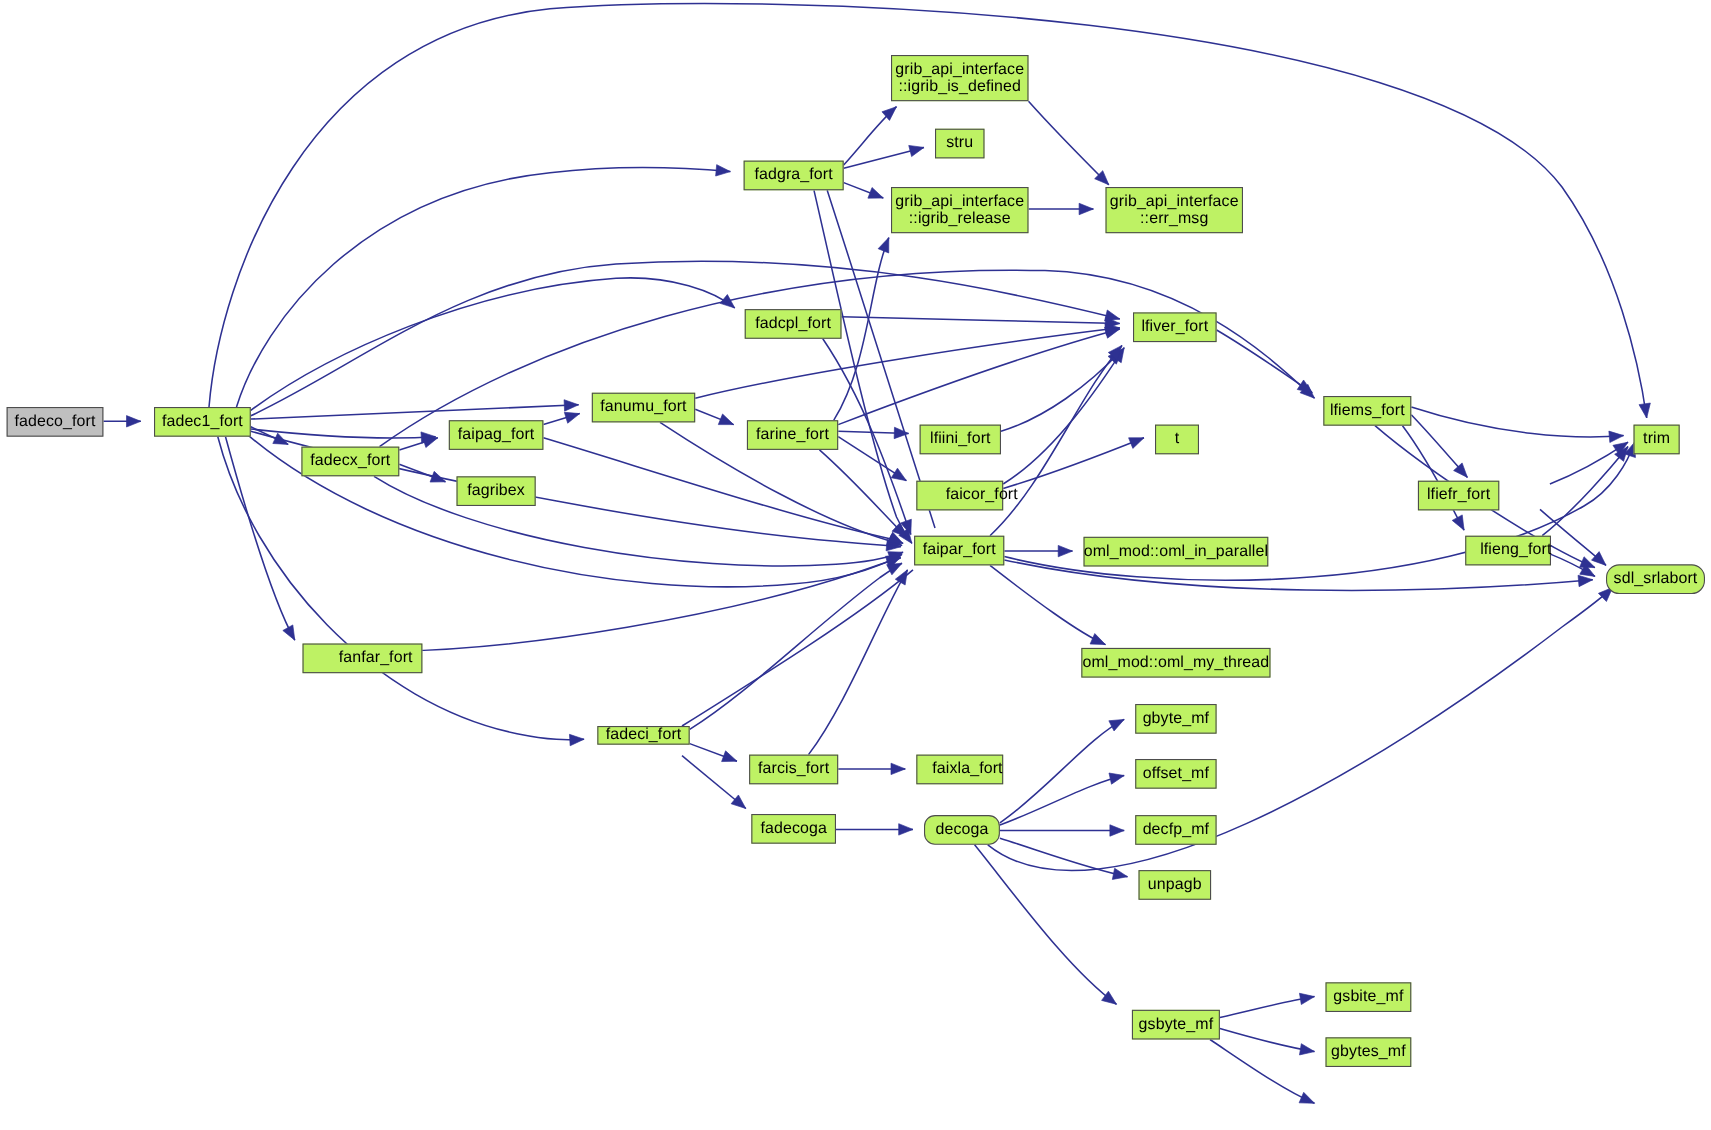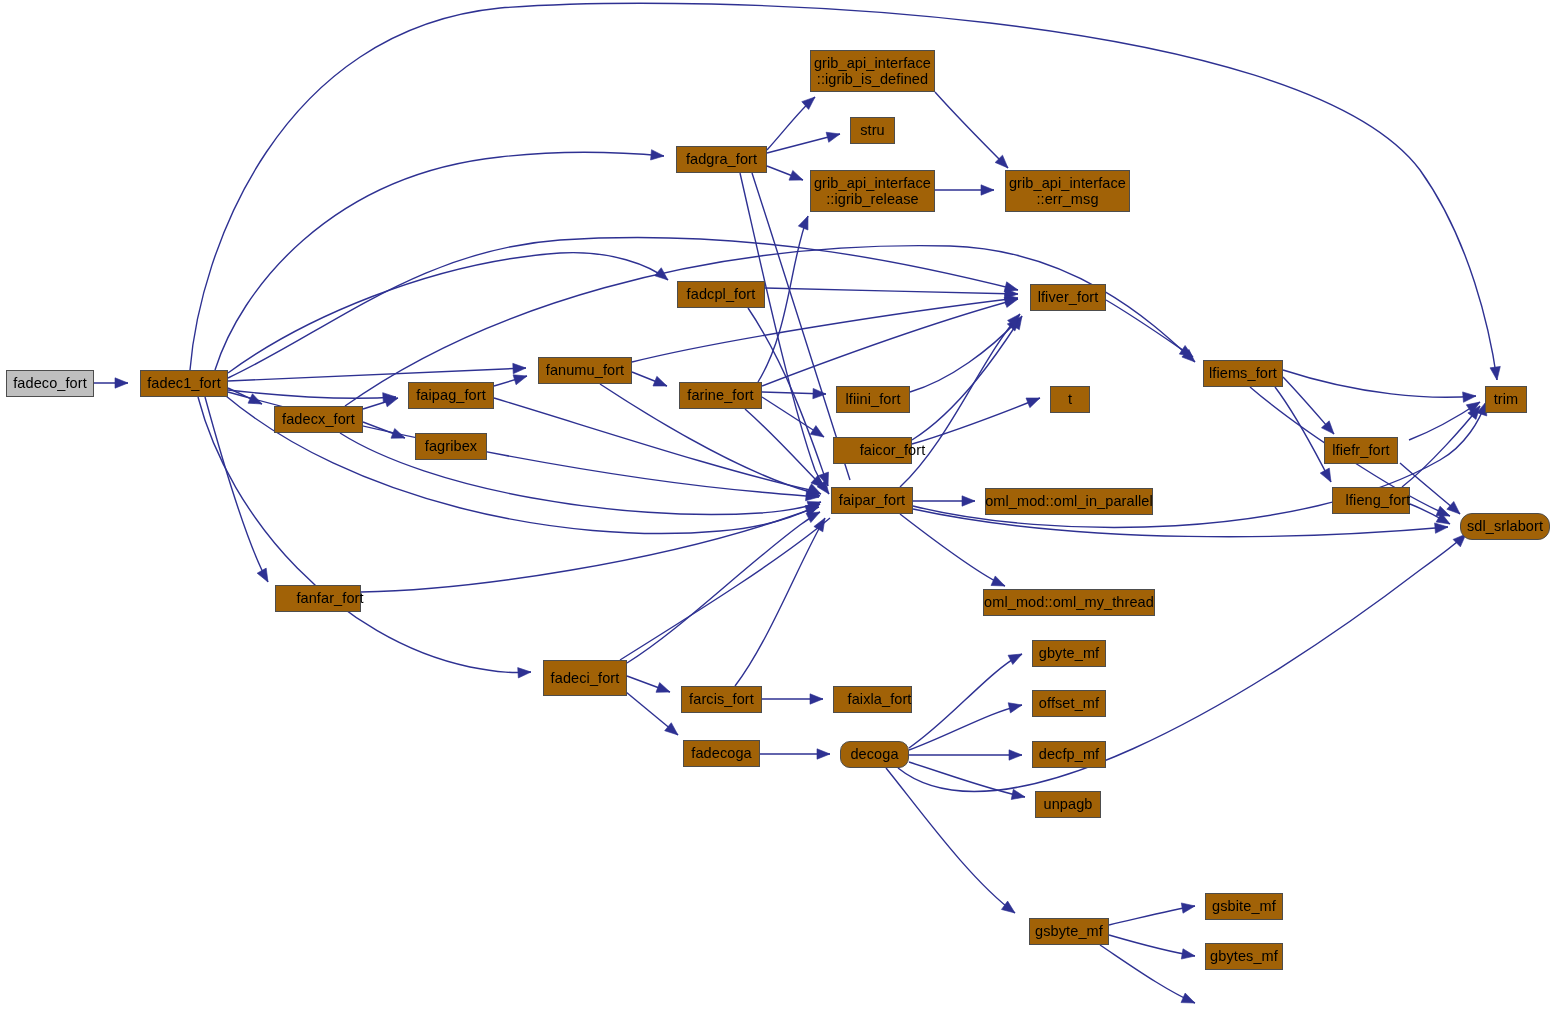--- a/index.html
+++ b/index.html
@@ -28,21 +28,21 @@
   }
   .arrow {
     fill: #2e3192;
     stroke: #2e3192;
     stroke-width: 0.6;
   }
   .node-box {
     position: absolute;
     box-sizing: border-box;
     border: 1.4px solid #4d4d4d;
-    background: #a16207;
+    background: #bef264;
     color: #000000;
     display: flex;
     align-items: center;
     justify-content: center;
     text-align: center;
     font-size: 14.5px;
     line-height: 1.12;
     white-space: pre-line;
     letter-spacing: 0.1px;
   }
@@ -206,31 +206,31 @@
       <div class="node-box" style="left: 677px; top: 281px; width: 88px; height: 27px;">fadcpl_fort</div>
       <div class="node-box" style="left: 1030px; top: 284px; width: 76px; height: 27px;">lfiver_fort</div>
       <div class="node-box" style="left: 538px; top: 357px; width: 94px; height: 27px;">fanumu_fort</div>
       <div class="node-box" style="left: 1203px; top: 360px; width: 80px; height: 27px;">lfiems_fort</div>
       <div class="node-box" style="left: 1485px; top: 386px; width: 42px; height: 27px;">trim</div>
       <div class="node-box" style="left: 408px; top: 382px; width: 86px; height: 27px;">faipag_fort</div>
       <div class="node-box" style="left: 679px; top: 382px; width: 83px; height: 27px;">farine_fort</div>
       <div class="node-box" style="left: 836px; top: 386px; width: 74px; height: 27px;">lfiini_fort</div>
       <div class="node-box" style="left: 1050px; top: 386px; width: 40px; height: 27px;">t</div>
       <div class="node-box" style="left: 274px; top: 406px; width: 89px; height: 27px;">fadecx_fort</div>
-      <div class="node-box" style="left: 1324px; top: 437px; width: 74px; height: 27px;">lfiefr_fort</div>
+      <div class="node-box" style="left: 1289px; top: 437px; width: 74px; height: 27px;">lfiefr_fort</div>
       <div class="node-box" style="left: 415px; top: 433px; width: 72px; height: 27px;">fagribex</div>
       <div class="node-box" style="left: 833px; top: 437px; width: 79px; height: 27px; padding-left: 40px;">faicor_fort</div>
       <div class="node-box" style="left: 831px; top: 487px; width: 82px; height: 27px;">faipar_fort</div>
       <div class="node-box" style="left: 985px; top: 488px; width: 168px; height: 27px;">oml_mod::oml_in_parallel</div>
       <div class="node-box" style="left: 1332px; top: 487px; width: 78px; height: 27px; padding-left: 14px;">lfieng_fort</div>
       <div class="node-box" style="left: 1460px; top: 513px; width: 90px; height: 27px; border-radius: 12px;">sdl_srlabort</div>
-      <div class="node-box" style="left: 275px; top: 585px; width: 86px; height: 27px; padding-left: 24px;">fanfar_fort</div>
+      <div class="node-box" style="left: 275px; top: 585px; width: 109px; height: 27px; padding-left: 24px;">fanfar_fort</div>
       <div class="node-box" style="left: 983px; top: 589px; width: 172px; height: 27px;">oml_mod::oml_my_thread</div>
       <div class="node-box" style="left: 1032px; top: 640px; width: 74px; height: 27px;">gbyte_mf</div>
-      <div class="node-box" style="left: 543px; top: 660px; width: 84px; height: 36px;">fadeci_fort</div>
+      <div class="node-box" style="left: 543px; top: 660px; width: 84px; height: 17px;">fadeci_fort</div>
       <div class="node-box" style="left: 681px; top: 686px; width: 81px; height: 27px;">farcis_fort</div>
       <div class="node-box" style="left: 833px; top: 686px; width: 79px; height: 27px; padding-left: 14px;">faixla_fort</div>
       <div class="node-box" style="left: 1032px; top: 690px; width: 74px; height: 27px;">offset_mf</div>
       <div class="node-box" style="left: 683px; top: 740px; width: 77px; height: 27px;">fadecoga</div>
       <div class="node-box" style="left: 840px; top: 741px; width: 69px; height: 27px; border-radius: 10px;">decoga</div>
       <div class="node-box" style="left: 1032px; top: 741px; width: 74px; height: 27px;">decfp_mf</div>
       <div class="node-box" style="left: 1035px; top: 791px; width: 66px; height: 27px;">unpagb</div>
       <div class="node-box" style="left: 1029px; top: 918px; width: 80px; height: 27px;">gsbyte_mf</div>
       <div class="node-box" style="left: 1205px; top: 893px; width: 78px; height: 27px;">gsbite_mf</div>
       <div class="node-box" style="left: 1205px; top: 943px; width: 78px; height: 27px;">gbytes_mf</div>

